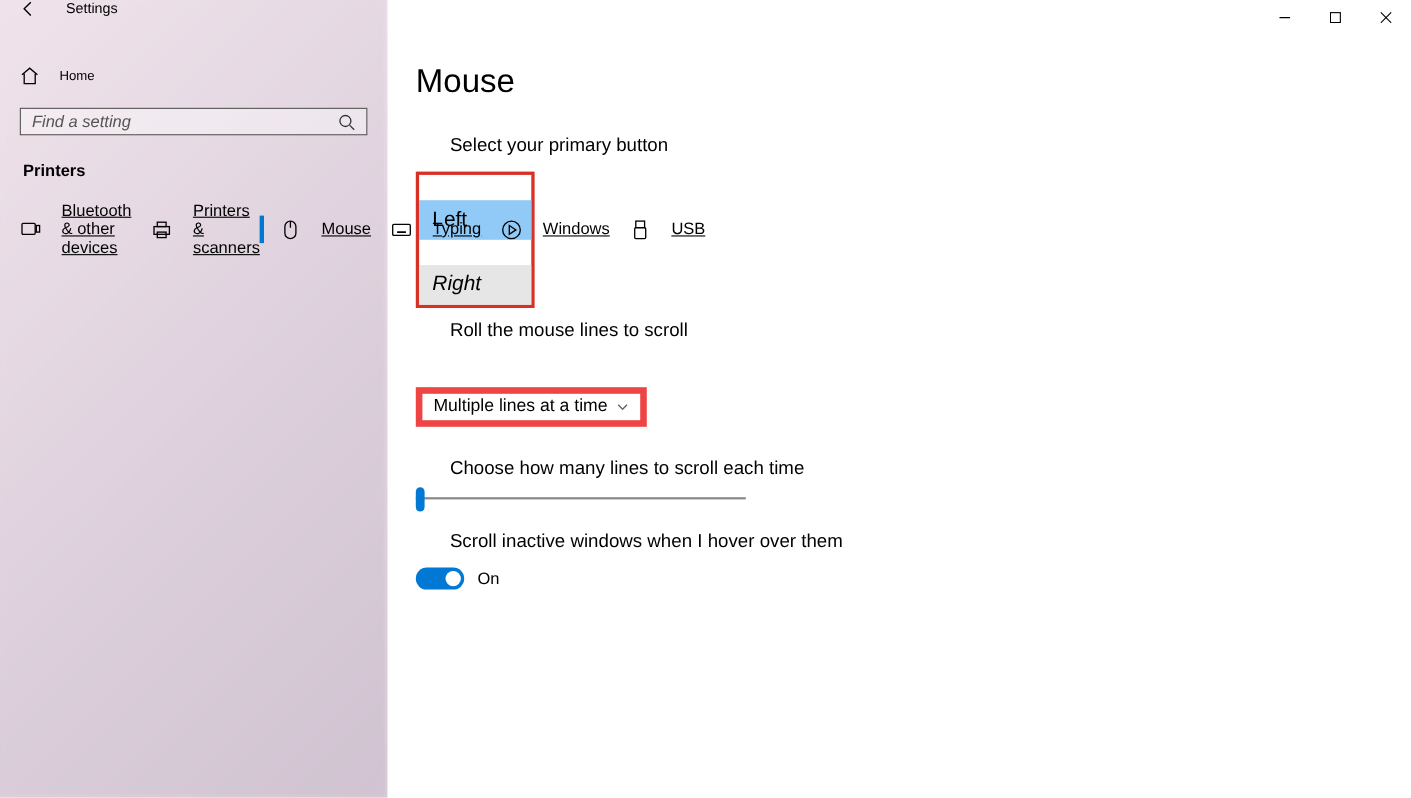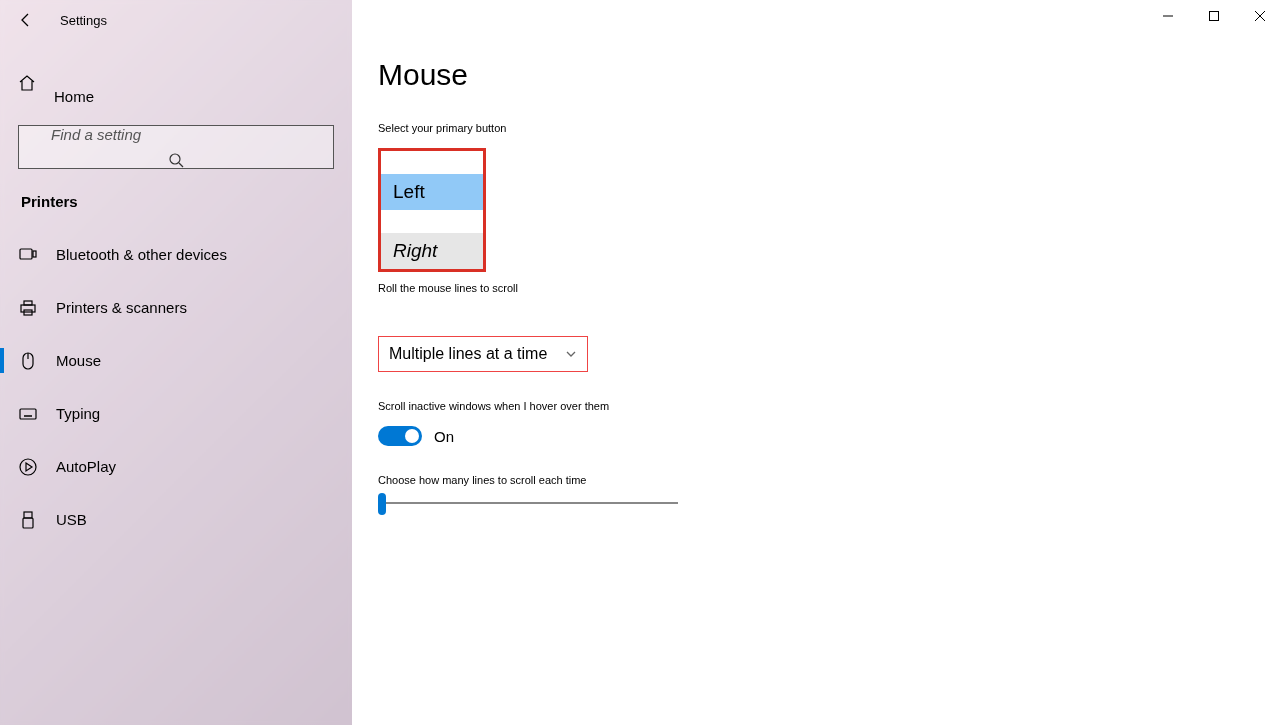--- a/index.html
+++ b/index.html
@@ -11,60 +11,60 @@
       background: linear-gradient(135deg, #e8d4e0 0%, #d8c5d5 30%, #c9b5c8 60%, #b8a3b8 100%);
       position: relative;
     }
     .sidebar::before {
       content: ""; position: absolute; inset: 0;
       background: rgba(255,255,255,0.35);
       backdrop-filter: blur(2px);
     }
     .sidebar > * { position: relative; z-index: 1; }
 
-    .titlebar { height: 40px; display: flex; align-items: center; padding-left: 18px; gap: 26px; }
+    .titlebar { height: 40px; display: flex; align-items: flex-start; padding-left: 18px; gap: 26px; }
     .back-arrow { width: 16px; height: 16px; display:flex; align-items:center; justify-content:center; cursor:pointer; }
     .app-title { font-size: 13px; color: #000; }
 
     .home-row { display:flex; align-items:center; gap:18px; padding: 20px 0 20px 18px; cursor:pointer; }
-    .home-row .label { font-size: 15px; margin-top: 28px; }
+    .home-row .label { font-size: 12px; }
 
     .search-box {
       margin: 0 18px 24px 18px;
-      height: 44px; border: 1px solid #555; background: rgba(255,255,255,0.4);
-      display:flex; align-items:center; padding: 0 10px; justify-content: space-between; flex-direction: column;
+      height: 25px; border: 1px solid #555; background: rgba(255,255,255,0.4);
+      display:flex; align-items:center; padding: 0 10px; justify-content: space-between;
     }
     .search-box input {
       border: none; background: transparent; outline: none; font-size: 15px; width: 85%;
       font-style: italic; color: #333;
     }
     .search-box input::placeholder { color: #555; font-style: italic; }
 
     .category-label { font-size: 15px; font-weight: 600; padding: 0 0 18px 21px; }
 
-    .nav-list { display:flex; flex-direction:column; }
+    .nav-list { display:flex; flex-direction:row;text-decoration:underline; }
     .nav-item {
       height: 53px; display:flex; align-items:center; gap:18px; padding-left: 18px; cursor:pointer;
       position: relative;
     }
     .nav-item.active::before {
       content:""; position:absolute; left:0; top:14px; bottom:14px; width:4px; background:#0078d4;
     }
     .nav-item .icon { width:20px; height:20px; display:flex; align-items:center; justify-content:center; flex-shrink:0;}
     .nav-item .label { font-size: 15px; color:#000; }
 
     
     .main { flex:1; padding: 58px 0 0 26px; position: relative; }
     .page-title { font-size: 30px; font-weight: 400; margin-bottom: 30px; }
 
     .setting-block { margin-bottom: 28px; }
-    .setting-label { font-size: 11px; margin-bottom: 14px; }
+    .setting-label { font-size: 17px; margin-bottom: 14px; margin-left: 31px; }
 
     .dropdown {
-      height: 36px; border:1px solid #ef4444; padding: 0 10px; display:flex; align-items:center;
+      height: 36px; border:6px solid #ef4444; padding: 0 10px; display:flex; align-items:center;
       justify-content: space-between; cursor:pointer; min-width: 90px; margin-top: 42px;
     }
     .dropdown.wide { width: 210px; }
     .chevron { font-size: 11px; color:#666; }
 
     
     .dropdown-open {
       position: relative; display:inline-block;
       border: 3px solid #d93025;
       background:#fff;
@@ -171,21 +171,21 @@
       </span>
       <span class="label">Typing</span>
     </div>
     <div class="nav-item">
       <span class="icon">
         <svg width="20" height="20" viewBox="0 0 20 20">
             <circle cx="10" cy="10" r="8" stroke="#000" stroke-width="1.2" fill="none"></circle>
             <path d="M8 6 L14 10 L8 14 Z" stroke="#000" stroke-width="1.2" fill="none"></path>
           </svg>
       </span>
-      <span class="label">AutoPlay</span>
+      <span class="label">Windows</span>
     </div>
     <div class="nav-item">
       <span class="icon">
         <svg width="20" height="20" viewBox="0 0 20 20">
             <rect x="6" y="2" width="8" height="6" stroke="#000" stroke-width="1.2" fill="none"></rect>
             <rect x="5" y="8" width="10" height="10" rx="1" stroke="#000" stroke-width="1.2" fill="none"></rect>
           </svg>
       </span>
       <span class="label">USB</span>
     </div>
@@ -208,35 +208,35 @@
     <div class="dropdown wide">
       <span>Multiple lines at a time</span>
       <span class="chevron">
         <svg width="12" height="12" viewBox="0 0 12 12">
             <path d="M2 4 L6 8 L10 4" stroke="#666" stroke-width="1.3" fill="none"></path>
           </svg>
       </span>
     </div>
   </div>
 
+  <div class="setting-block">
+    <div class="setting-label">Choose how many lines to scroll each time</div>
+    <div class="slider-track">
+      <div class="slider-thumb"></div>
+    </div>
+  </div>
+
   <div class="setting-block" style="margin-top:20px">
     <div class="setting-label">Scroll inactive windows when I hover over them</div>
     <div class="toggle-row">
       <div class="toggle"></div>
       <span class="toggle-label">On</span>
     </div>
   </div>
 
-  <div class="setting-block">
-    <div class="setting-label">Choose how many lines to scroll each time</div>
-    <div class="slider-track">
-      <div class="slider-thumb"></div>
-    </div>
-  </div>
-
 </div>
 
 <div class="win-controls">
   <div class="win-btn">
     <svg width="10" height="10" viewBox="0 0 10 10">
         <line x1="0" y1="5" x2="10" y2="5" stroke="#000" stroke-width="1"></line>
       </svg>
   </div>
   <div class="win-btn">
     <svg width="10" height="10" viewBox="0 0 10 10">

